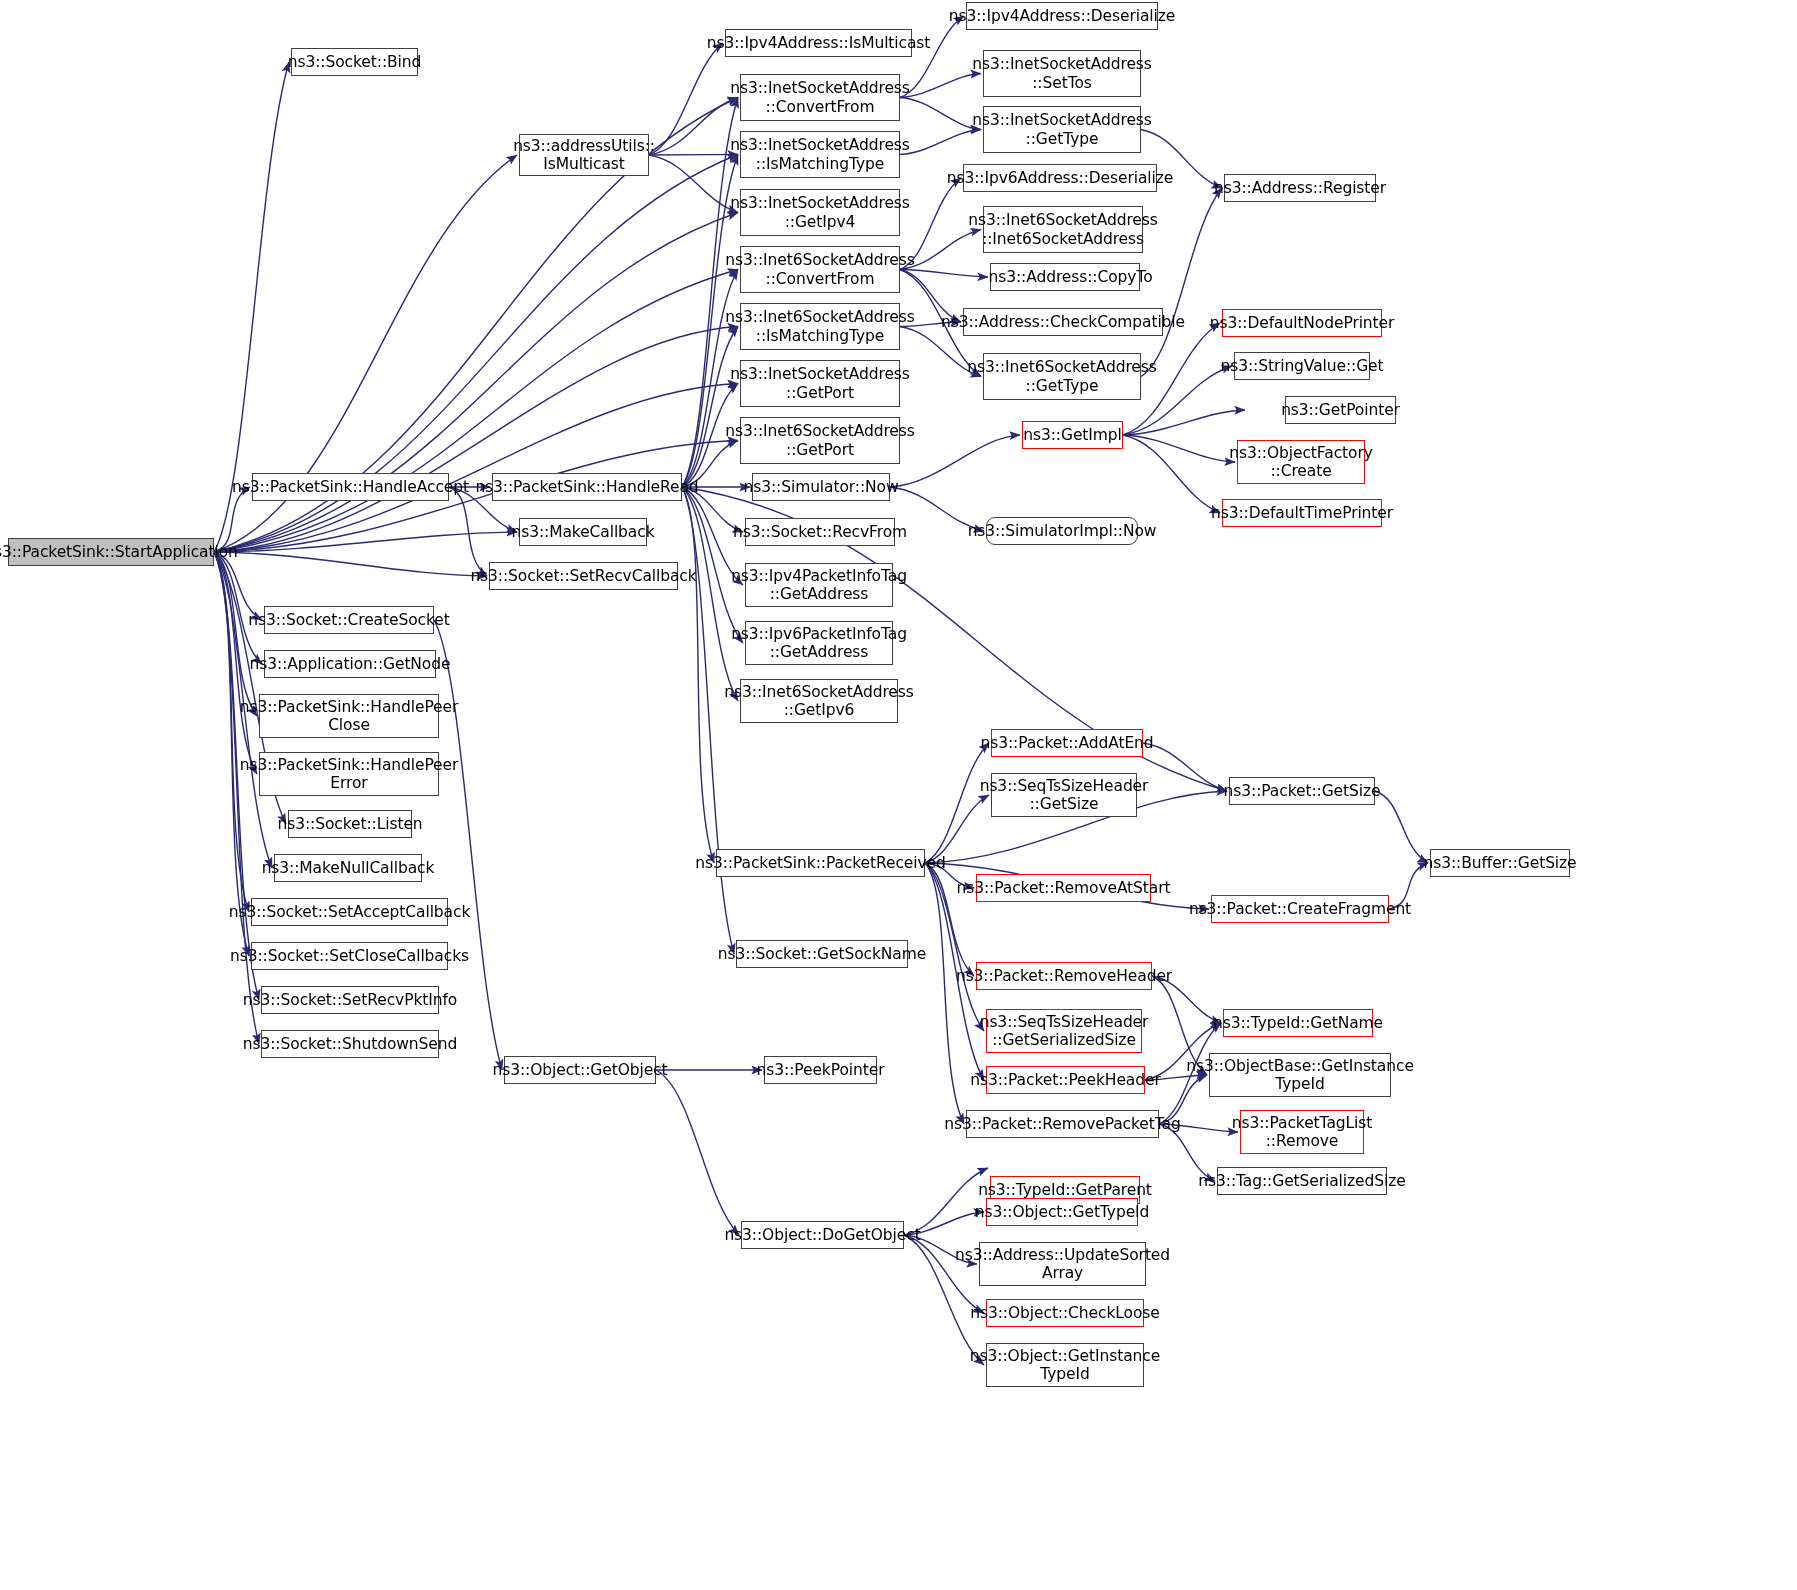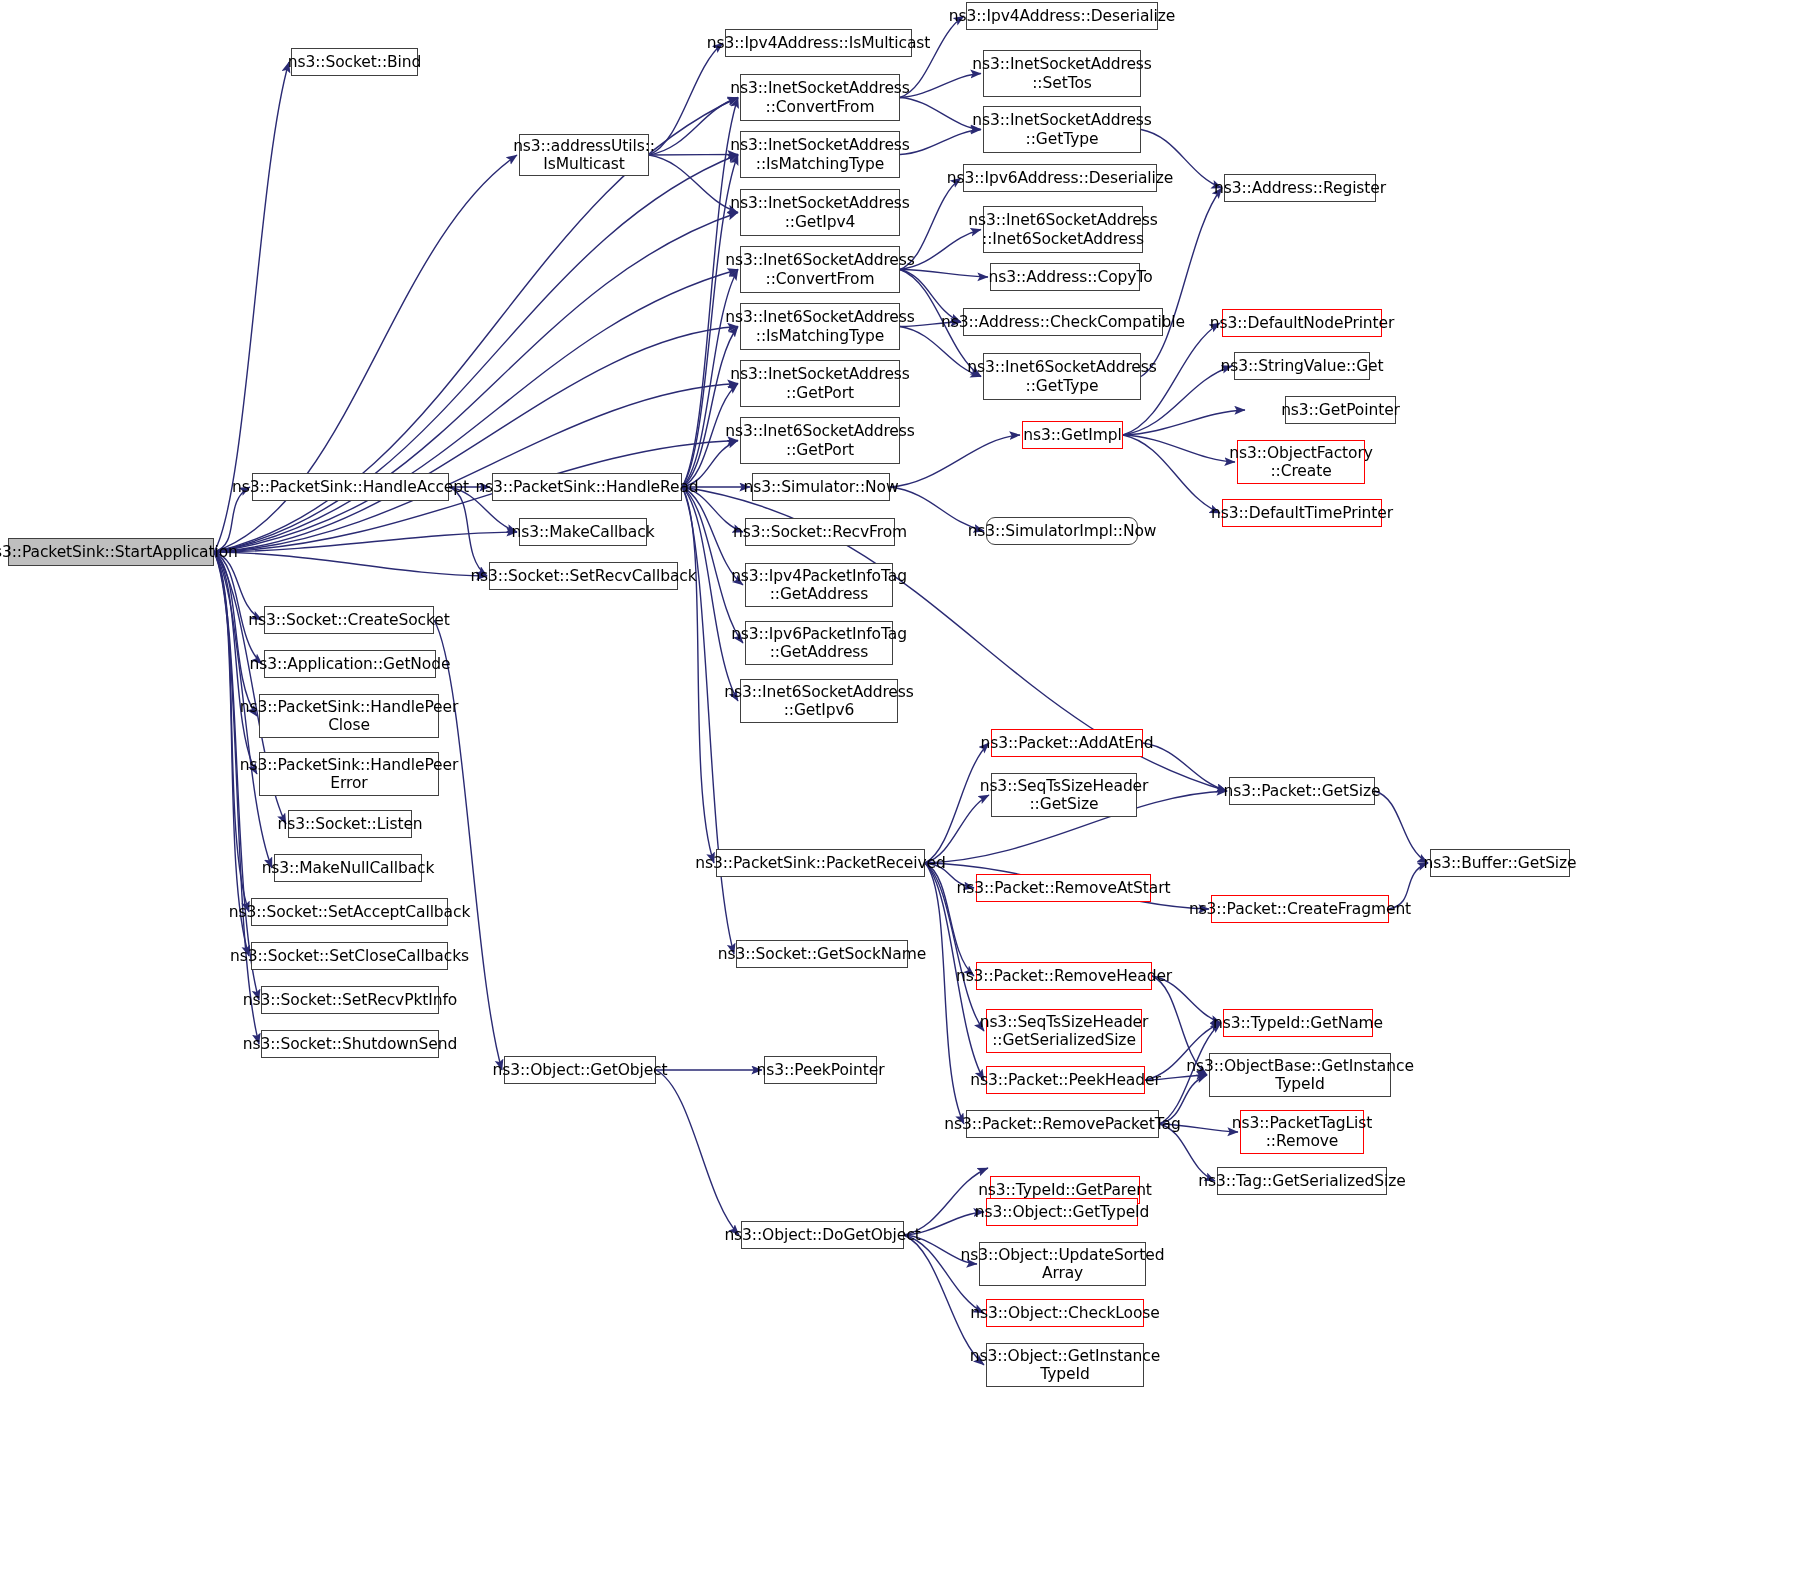--- a/index.html
+++ b/index.html
@@ -235,19 +235,19 @@
       <div class="node red" style="left: 986px; top: 1066px; width: 159px; height: 28px;">ns3::Packet::PeekHeader</div>
       <div class="node" style="left: 966px; top: 1110px; width: 193px; height: 28px;">ns3::Packet::RemovePacketTag</div>
       <div class="node red" style="left: 1223px; top: 1009px; width: 150px; height: 28px;">ns3::TypeId::GetName</div>
       <div class="node" style="left: 1209px; top: 1053px; width: 182px; height: 44px;">ns3::ObjectBase::GetInstance
 TypeId</div>
       <div class="node red" style="left: 1240px; top: 1110px; width: 124px; height: 44px;">ns3::PacketTagList
 ::Remove</div>
       <div class="node" style="left: 1217px; top: 1167px; width: 170px; height: 28px;">ns3::Tag::GetSerializedSize</div>
       <div class="node red" style="left: 990px; top: 1176px; width: 150px; height: 28px;">ns3::TypeId::GetParent</div>
       <div class="node red" style="left: 986px; top: 1198px; width: 152px; height: 28px;">ns3::Object::GetTypeId</div>
-      <div class="node" style="left: 979px; top: 1242px; width: 167px; height: 44px;">ns3::Object::UpdateSorted
+      <div class="node" style="left: 979px; top: 1242px; width: 167px; height: 44px;">ns3::Address::UpdateSorted
 Array</div>
       <div class="node red" style="left: 986px; top: 1299px; width: 158px; height: 28px;">ns3::Object::CheckLoose</div>
       <div class="node" style="left: 986px; top: 1343px; width: 158px; height: 44px;">ns3::Object::GetInstance
 TypeId</div>
     </div>
 </div>
 
 </body></html>

